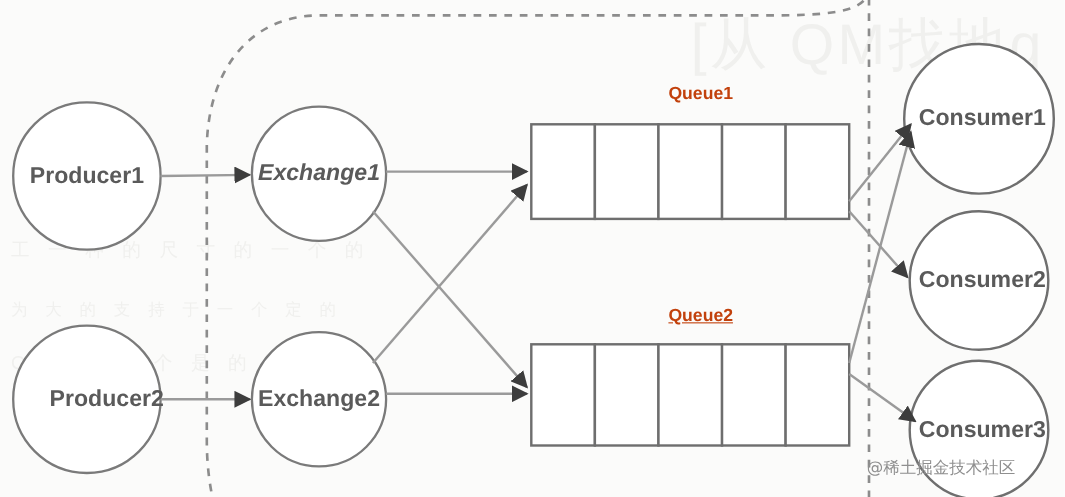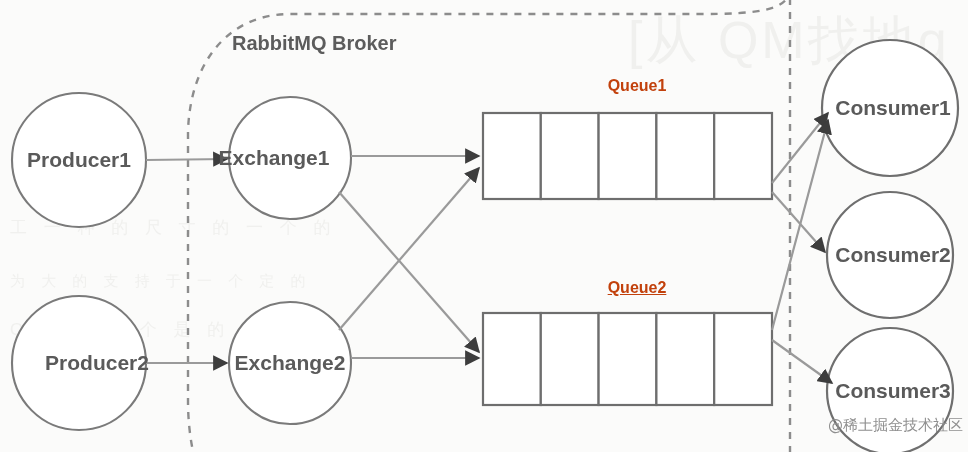--- a/index.html
+++ b/index.html
@@ -84,21 +84,20 @@
   }
   #watermark {
     position: absolute;
     left: 788px;
     top: 416px;
     color: #8f8f8f;
     font-size: 15px;
     white-space: nowrap;
     user-select: none;
     font-family: "DejaVu Sans", sans-serif;
-    margin-left: 40px;
   }
 </style>
 </head>
 <body>
 
 <div id="canvas">
 
   <div class="bg-bleed" id="bleed-top">[从 QM找地q</div>
   <div class="bg-bleed" id="bleed-mid1">工 一 种 的 尺 寸 的 一 个 的</div>
   <div class="bg-bleed" id="bleed-mid2">为 大 的 支 持 于 一 个 定 的</div>
@@ -146,26 +145,25 @@
     <line x1="339" y1="192" x2="479" y2="352" stroke="#9a9a9a" stroke-width="2.2" marker-end="url(#ah)"></line>
     <line x1="339" y1="330" x2="479" y2="168" stroke="#9a9a9a" stroke-width="2.2" marker-end="url(#ah)"></line>
     <line x1="351" y1="358" x2="479" y2="358" stroke="#9a9a9a" stroke-width="2.2" marker-end="url(#ah)"></line>
 
     <line x1="772" y1="183" x2="828" y2="113" stroke="#9a9a9a" stroke-width="2.2" marker-end="url(#ah)"></line>
     <line x1="772" y1="192" x2="825" y2="252" stroke="#9a9a9a" stroke-width="2.2" marker-end="url(#ah)"></line>
     <line x1="772" y1="330" x2="828" y2="120" stroke="#9a9a9a" stroke-width="2.2" marker-end="url(#ah)"></line>
     <line x1="772" y1="340" x2="832" y2="383" stroke="#9a9a9a" stroke-width="2.2" marker-end="url(#ah)"></line>
   </svg>
 
-  <div id="broker-title">RabbitMQ Broker</div>
 
   <div class="node-label" style="left:79px;  top:160px;">Producer1</div>
   <div class="node-label" style="left:79px;  top:363px;padding-left:36px;">Producer2</div>
 
-  <div class="node-label" style="left:274px; top:158px;">Exchange1</div>
+  <div class="node-label" style="left:290px; top:158px;font-style:italic;">Exchange1</div>
   <div class="node-label" style="left:290px; top:363px;">Exchange2</div>
 
   <div class="queue-label" style="left:637px; top:86px;">Queue1</div>
   <div class="queue-label" style="left:637px; top:288px;text-decoration:underline;">Queue2</div>
 
   <div class="node-label" style="left:893px; top:108px;">Consumer1</div>
   <div class="node-label" style="left:893px; top:255px;">Consumer2</div>
   <div class="node-label" style="left:893px; top:391px;">Consumer3</div>
 
   <div id="watermark">@稀土掘金技术社区</div>

